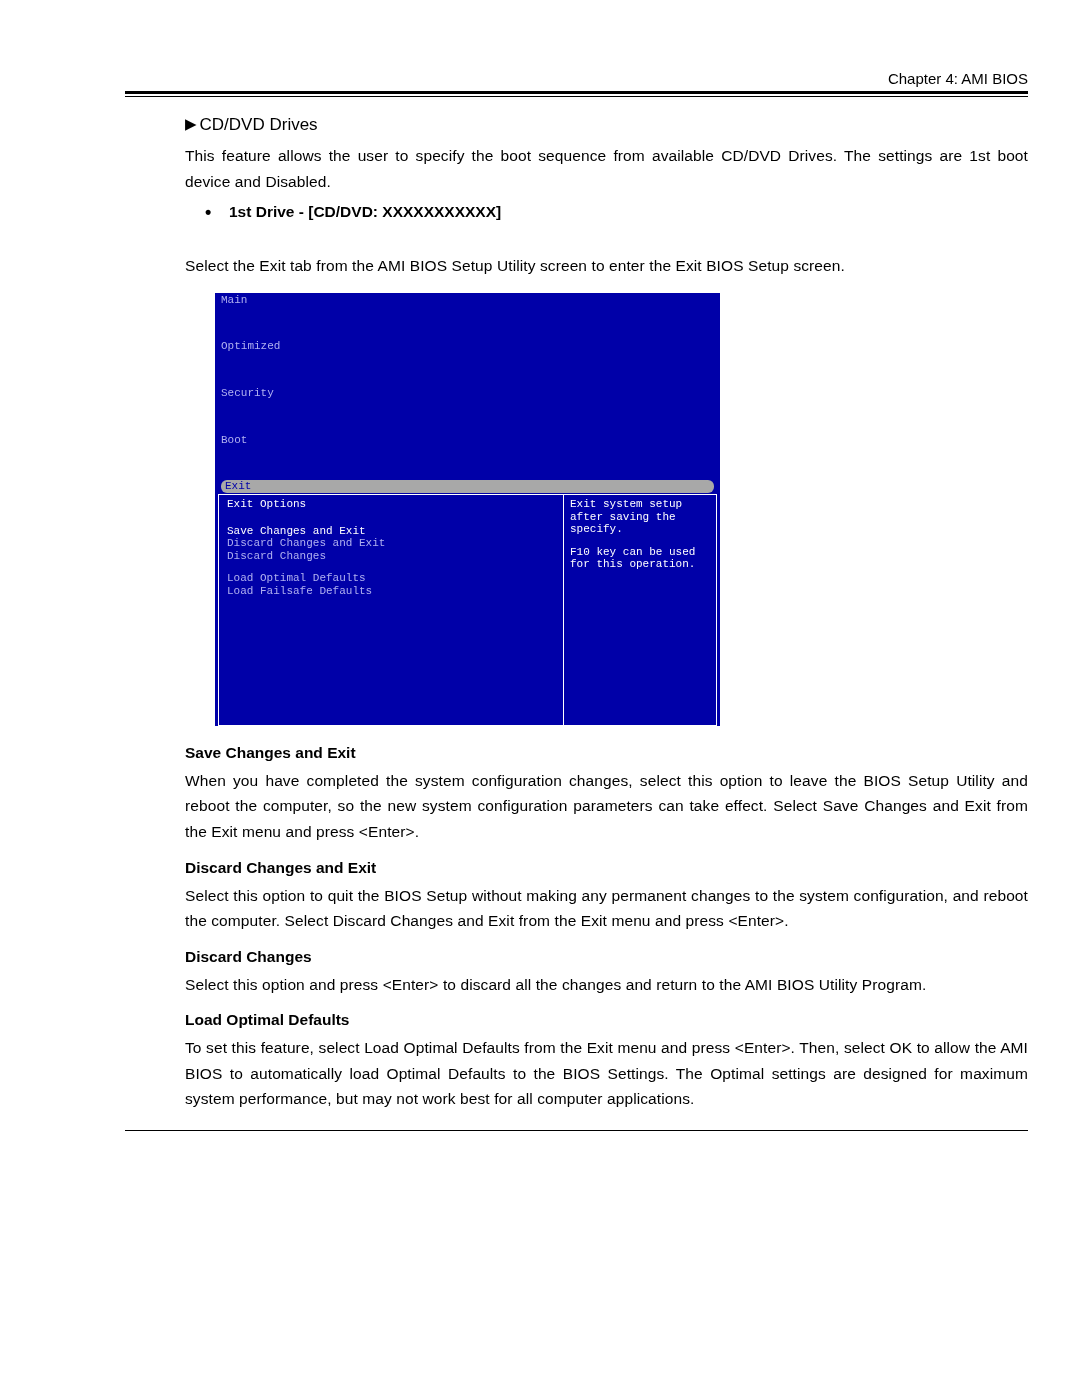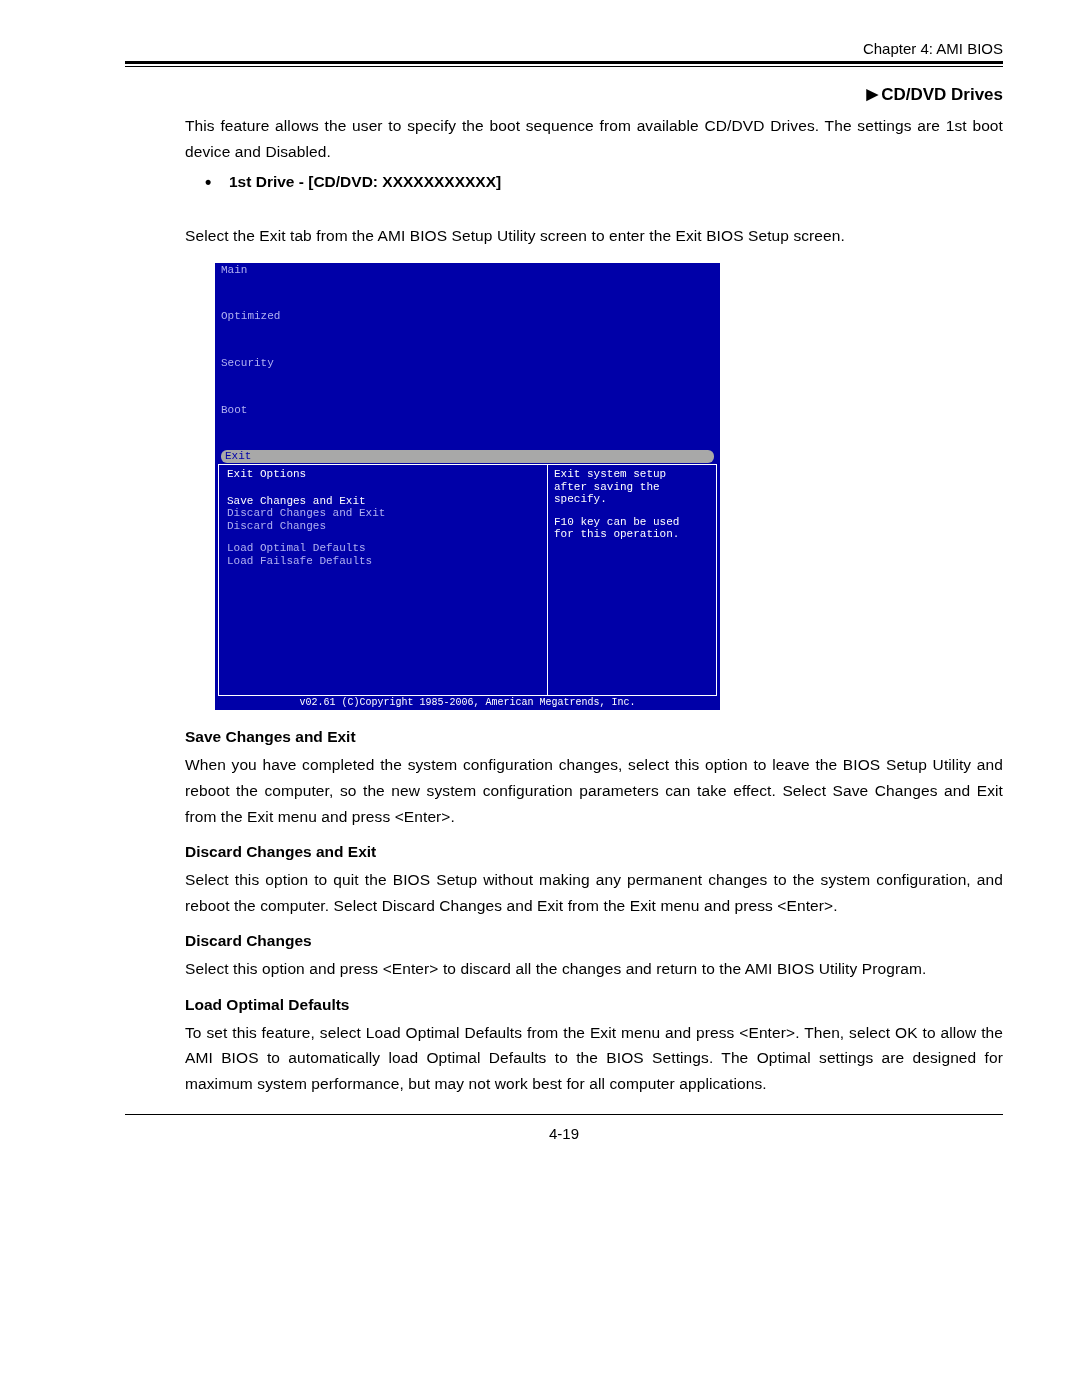--- a/index.html
+++ b/index.html
@@ -5,39 +5,39 @@
   body {
     margin: 0;
     padding: 0;
     background: #fff;
     font-family: Arial, Helvetica, sans-serif;
     font-size: 15px;
     color: #000;
     width: 1080px;
   }
   .page {
-    padding: 40px 77px 30px 125px;
+    padding: 40px 52px 30px 125px;
+    margin-top: 30px;
   }
   .chapter-header {
     text-align: right;
     font-size: 15px;
     margin-bottom: 4px;
   }
   .double-rule {
     border-top: 3px solid #000;
     border-bottom: 1px solid #000;
     height: 2px;
     margin-bottom: 18px;
   }
   .h-sub {
-    font-weight: bold;
+    font-weight: normal;
     font-size: 17px;
     margin: 10px 0 8px 0;
     padding-left: 60px;
-    text-align: right;
   }
   .h-sub .tri {
     display: inline-block;
     margin-right: 3px;
     font-size: 15px;
     vertical-align: 1px;
   }
   .para {
     font-size: 15.5px;
     line-height: 1.65;
@@ -98,21 +98,21 @@
   }
   .bios-left {
     flex: 1;
     border: 1px solid #fff;
     border-right: none;
     margin: 0 0 0 3px;
     padding: 3px 8px;
     box-sizing: border-box;
   }
   .bios-right {
-    width: 170px;
+    width: 154px;
     border: 1px solid #fff;
     margin: 0 3px 0 0;
     padding: 3px 6px;
     box-sizing: border-box;
     display: flex;
     flex-direction: column;
     justify-content: space-between;
   }
   .bios-title { color: #fff; margin-bottom: 8px; }
   .bios-item { color: #b0b0f0; }
@@ -185,32 +185,30 @@
           <div class="bios-help">
             <div>Exit system setup</div>
             <div>after saving the</div>
             <div>specify.</div>
             <div style="height:10px"></div>
             <div>F10 key can be used</div>
             <div>for this operation.</div>
           </div>
         </div>
       </div>
-      <div class="bios-copyright">v02.61 (C)Copyright 1985-2006, American Megatrends, Inc.</div>
     </div>
   </div>
 
   <div class="opt-head">Save Changes and Exit</div>
   <p class="para">When you have completed the system configuration changes, select this option to leave the BIOS Setup Utility and reboot the computer, so the new system configuration parameters can take effect. Select Save Changes and Exit from the Exit menu and press &lt;Enter&gt;.</p>
 
   <div class="opt-head">Discard Changes and Exit</div>
   <p class="para">Select this option to quit the BIOS Setup without making any permanent changes to the system configuration, and reboot the computer. Select Discard Changes and Exit from the Exit menu and press &lt;Enter&gt;.</p>
 
   <div class="opt-head">Discard Changes</div>
   <p class="para">Select this option and press &lt;Enter&gt; to discard all the changes and return to the AMI BIOS Utility Program.</p>
 
   <div class="opt-head">Load Optimal Defaults</div>
   <p class="para">To set this feature, select Load Optimal Defaults from the Exit menu and press &lt;Enter&gt;. Then, select OK to allow the AMI BIOS to automatically load Optimal Defaults to the BIOS Settings. The Optimal settings are designed for maximum system performance, but may not work best for all computer applications.</p>
 
   <div class="bottom-rule"></div>
-  <div class="page-num">4-19</div>
 
 </div>
 
 </body></html>

